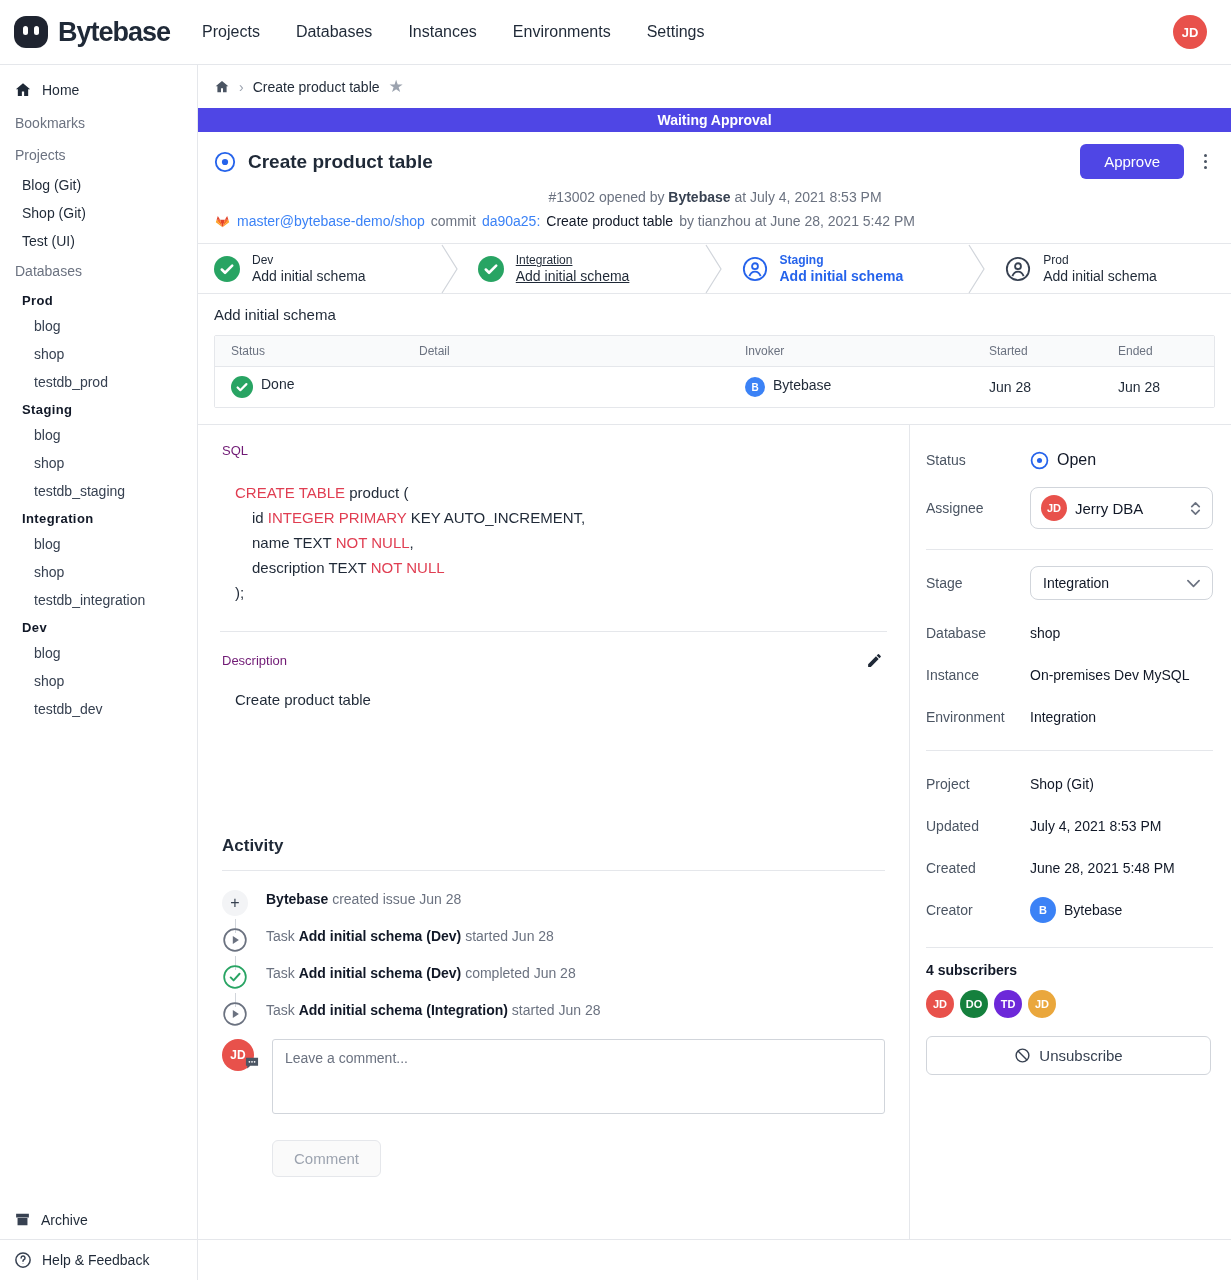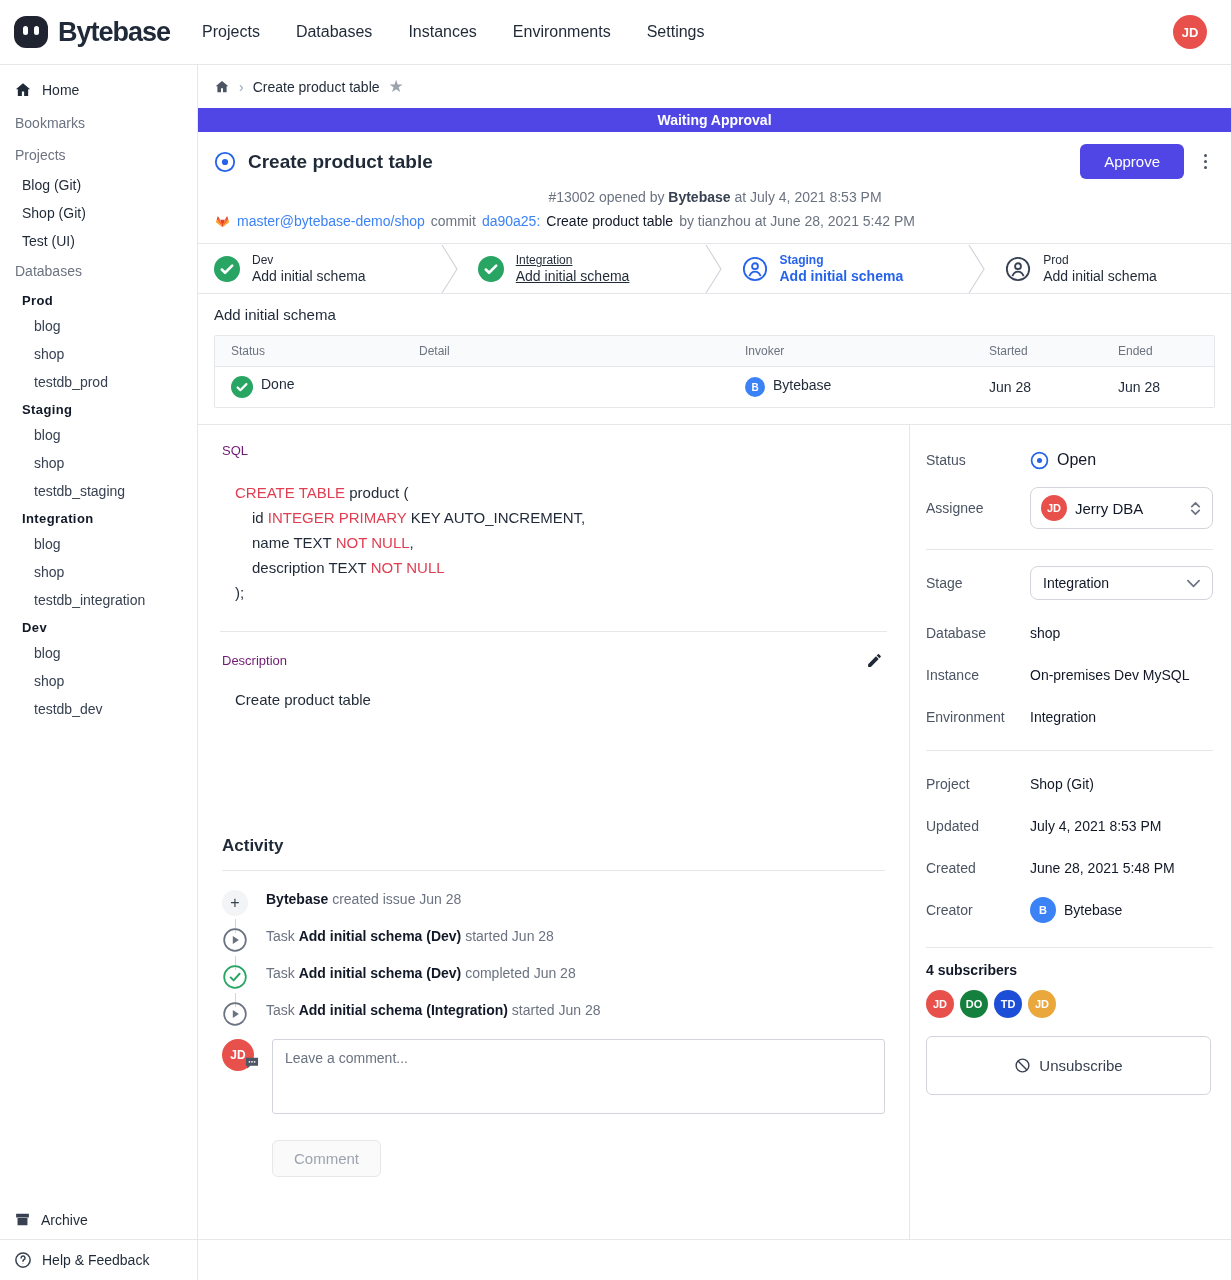--- a/index.html
+++ b/index.html
@@ -11,21 +11,21 @@
   .navbar { height:65px; display:flex; align-items:center; padding:0 24px 0 12px;
     border-bottom:1px solid #e5e7eb; flex:none; }
   .brand { display:flex; align-items:center; gap:8px; cursor:pointer; }
   .logo-text { font-size:27px; font-weight:800; color:#1f2937; letter-spacing:-1px; }
   .nav-items { display:flex; align-items:center; gap:36px; margin-left:32px; }
   .nav-link { font-size:16px; color:#1f2937; cursor:pointer; }
   .nav-spacer { flex:1; }
   .avatar { border-radius:50%; color:#fff; font-weight:700; display:inline-flex;
     align-items:center; justify-content:center; flex:none; }
   .av-red { background:#e8514b; } .av-blue { background:#3b82f6; }
-  .av-green { background:#15803d; } .av-cyan { background:#1d4ed8; } .av-amber { background:#eaa73c; }
+  .av-green { background:#15803d; } .av-cyan { background:#6d28d9; } .av-amber { background:#eaa73c; }
   .nav-avatar { width:34px; height:34px; font-size:13px; }
 
   
   .body-row { flex:1; display:flex; min-height:0; }
 
   
   .sidebar { width:198px; flex:none; border-right:1px solid #e5e7eb;
     display:flex; flex-direction:column; padding-top:8px; font-size:14px; }
   .side-item { display:flex; align-items:center; gap:10px; padding:8px 14px; color:#1f2937; cursor:pointer; }
   .side-section { padding:8px 15px; color:#6b7280; cursor:pointer; }
@@ -125,21 +125,21 @@
   .meta-hr { border:none; border-top:1px solid #e5e7eb; margin:12px 0; }
   .select-box { flex:1; border:1px solid #d1d5db; border-radius:8px; display:flex; align-items:center;
     gap:8px; padding:7px 10px; cursor:pointer; background:#fff; }
   .select-box .avatar { width:26px; height:26px; font-size:11px; }
   .select-box .sel-text { flex:1; font-size:15px; color:#111827; }
   .stage-select { padding:8px 12px; }
   .subs-title { font-size:14px; font-weight:700; color:#111827; margin:14px 0 12px 0; }
   .subs-avatars { display:flex; gap:6px; }
   .subs-avatars .avatar { width:28px; height:28px; font-size:11px; cursor:pointer; }
   .unsub-btn { margin-top:18px; width:285px; border:1px solid #d1d5db; background:#fff; border-radius:6px;
-    padding:20px 0; display:flex; align-items:center; justify-content:center; gap:8px;
+    padding:10px 0; display:flex; align-items:center; justify-content:center; gap:8px;
     font-size:15px; color:#374151; cursor:pointer; font-family:inherit; }
 </style>
 </head>
 <body>
 
 <div class="app">
 
   <header class="navbar">
     <div class="brand">
       <span style="display:flex;">

